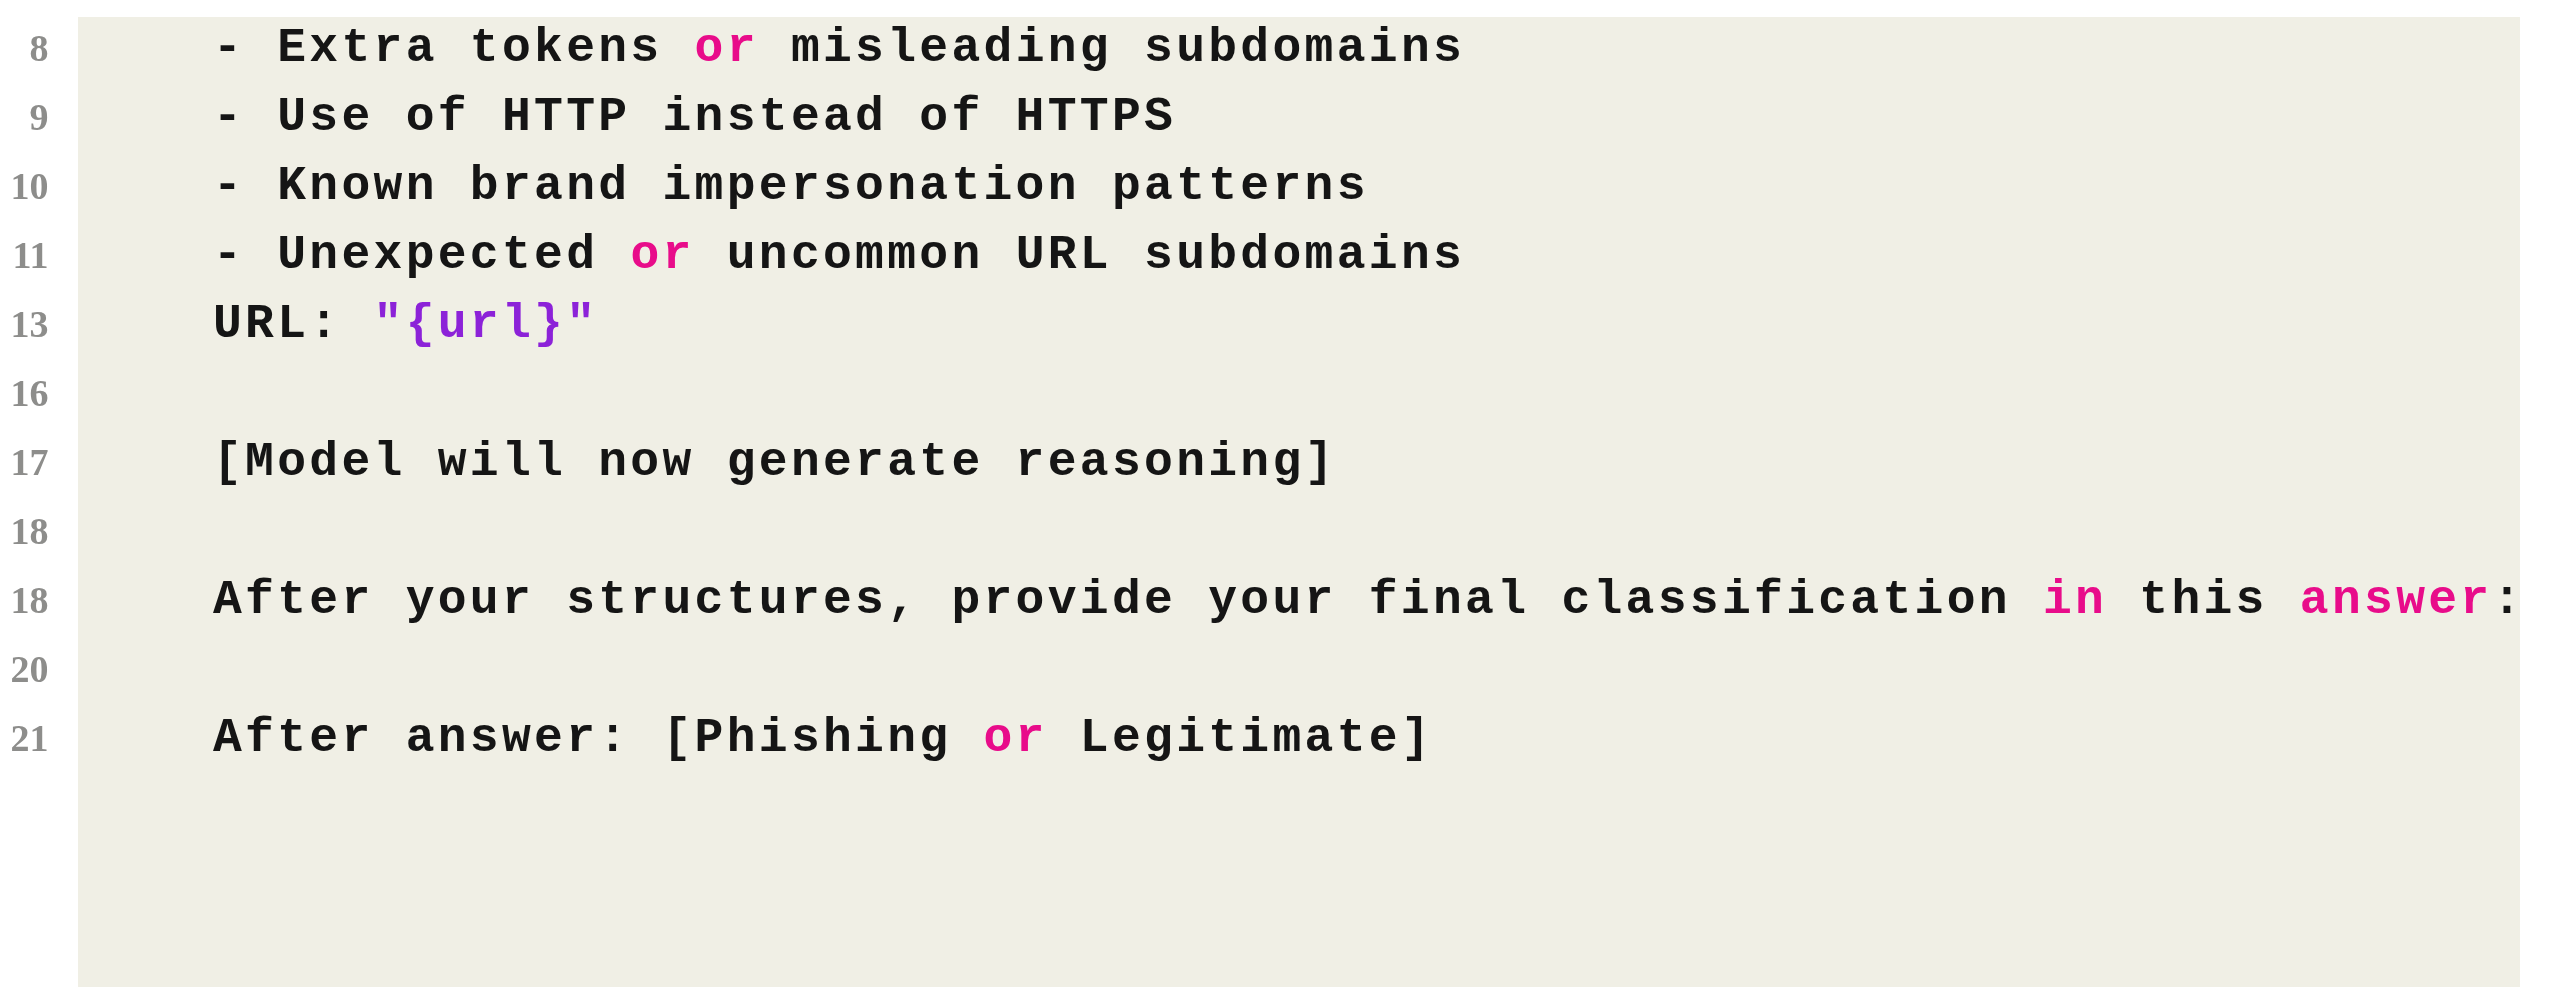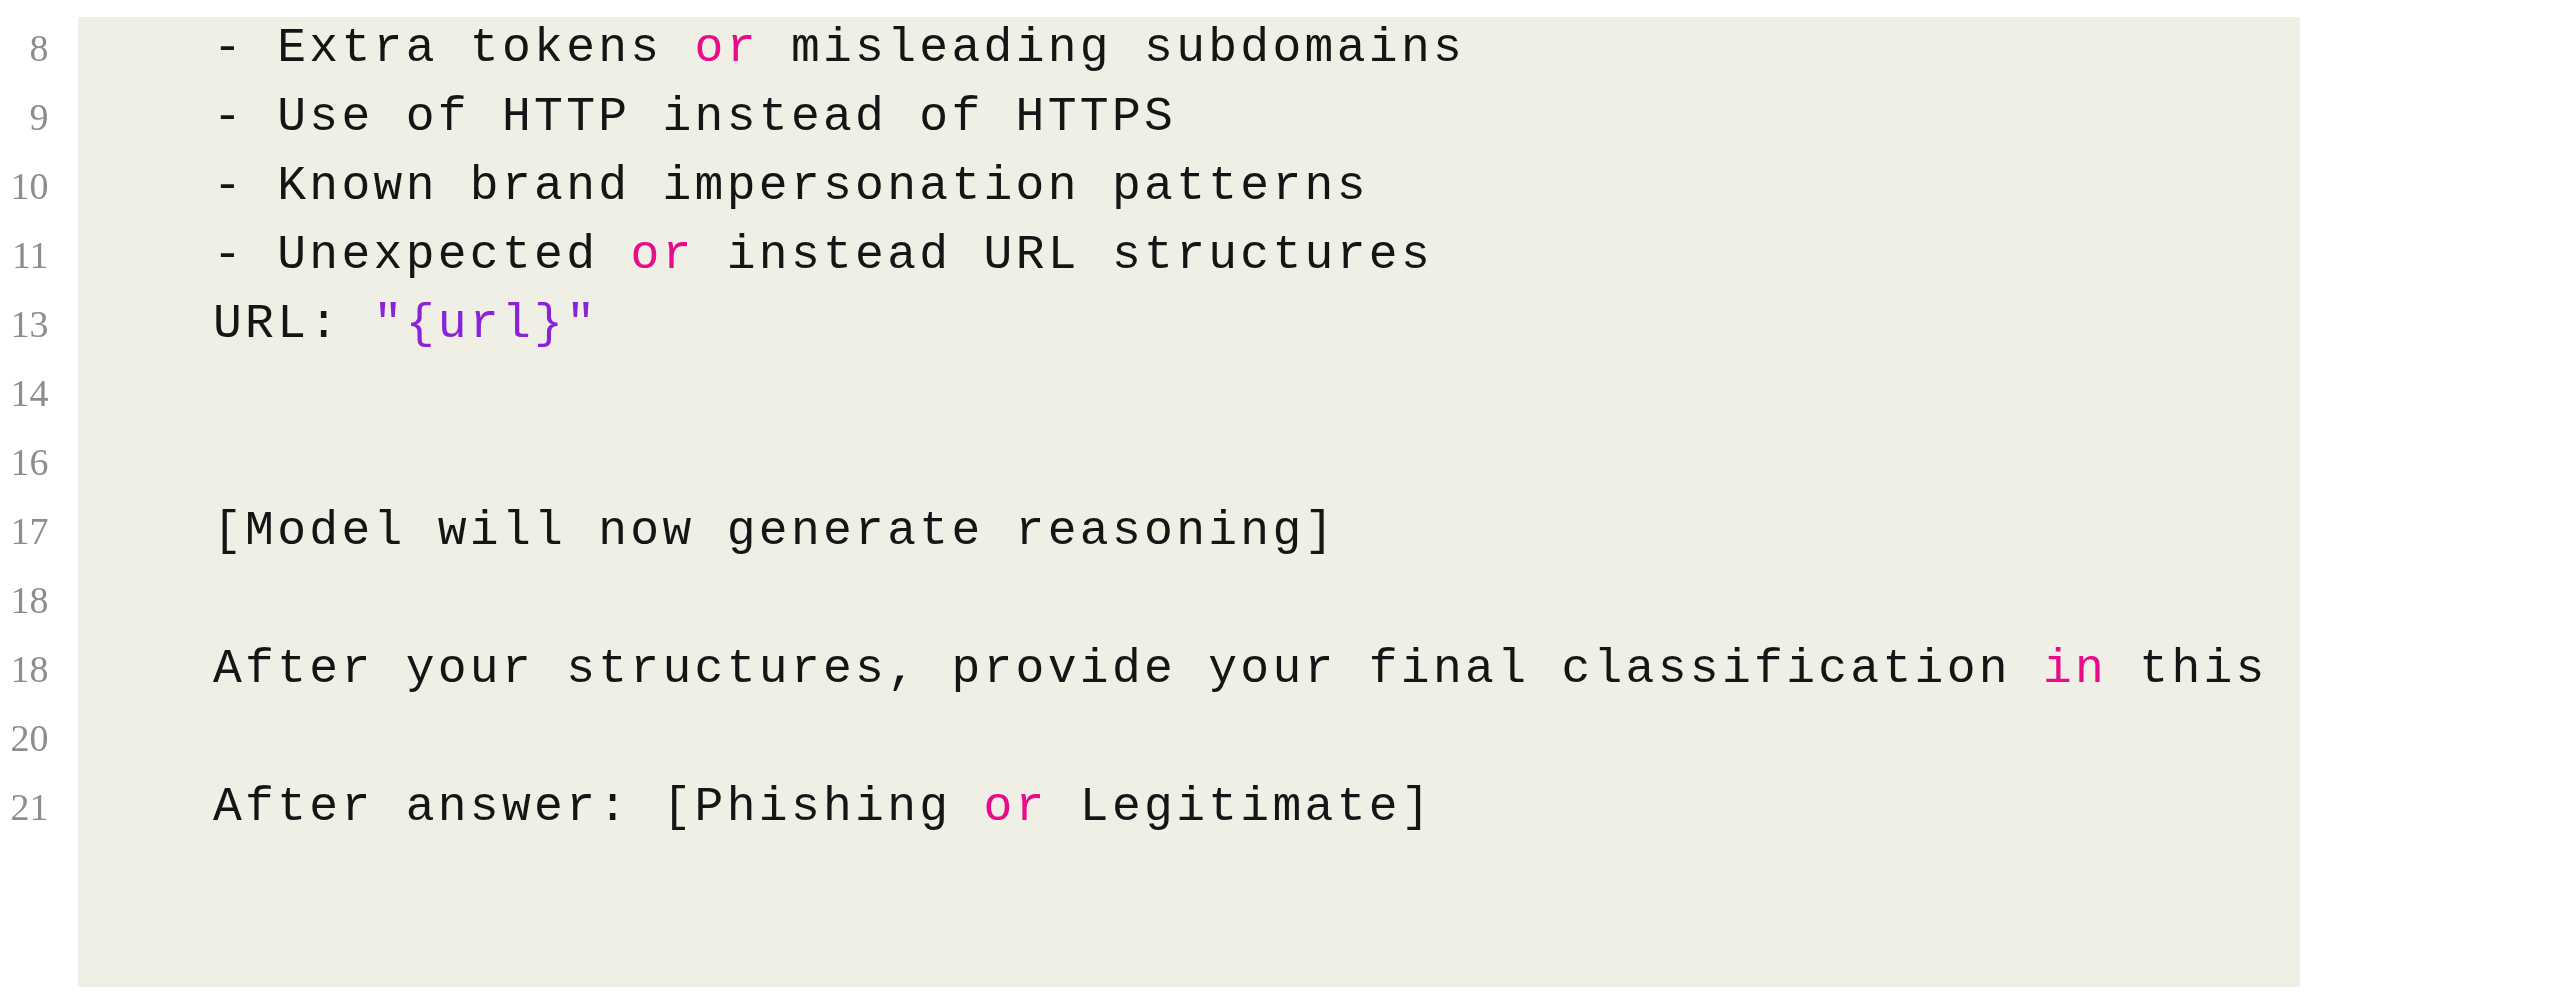--- a/index.html
+++ b/index.html
@@ -2,25 +2,26 @@
 <html style="--page-bg: #ffffff; --block-bg: #f0efe5; --fg: #151515; --kw: #e80c8a; --str: #8c22d8; --ln-color: #8d8d8b;font-size:12px"><head>
 <meta charset="utf-8">
 <style>
   html, body {
     margin: 0;
     padding: 0;
     background: #ffffff;
   }
   #editor {
     position: relative;
-    width: 2300px;
+    width: 2520px;
     height: 1005px;
     background: var(--page-bg, #ffffff);
     overflow: hidden;
     font-family: "Liberation Mono", "DejaVu Sans Mono", monospace;
+    font-weight: bold;
   }
   #code-bg {
     position: absolute;
     left: 78px;
     top: 16.7px;
     width: 2480px;
     height: 970px;
     background: var(--block-bg, #f0efe5);
   }
   #rows {
@@ -58,23 +59,22 @@
 </style>
 </head>
 <body>
 
 <div id="editor">
   <div id="code-bg"></div>
   <div id="rows">
       <div class="row"><span class="ln">8</span><span class="code"><span class="seg-plain">- Extra tokens </span><span class="seg-keyword">or</span><span class="seg-plain"> misleading subdomains</span></span></div>
       <div class="row"><span class="ln">9</span><span class="code"><span class="seg-plain">- Use of HTTP instead of HTTPS</span></span></div>
       <div class="row"><span class="ln">10</span><span class="code"><span class="seg-plain">- Known brand impersonation patterns</span></span></div>
-      <div class="row"><span class="ln">11</span><span class="code"><span class="seg-plain">- Unexpected </span><span class="seg-keyword">or</span><span class="seg-plain"> instead URL structures</span></span></div>
+      <div class="row"><span class="ln">11</span><span class="code"><span class="seg-plain">- Unexpected </span><span class="seg-keyword">or</span><span class="seg-plain"> uncommon URL subdomains</span></span></div>
       <div class="row"><span class="ln">13</span><span class="code"><span class="seg-plain">URL: </span><span class="seg-string">"{url}"</span></span></div>
-      <div class="row"><span class="ln">14</span><span class="code"></span></div>
       <div class="row"><span class="ln">16</span><span class="code"></span></div>
       <div class="row"><span class="ln">17</span><span class="code"><span class="seg-plain">[Model will now generate reasoning]</span></span></div>
       <div class="row"><span class="ln">18</span><span class="code"></span></div>
       <div class="row"><span class="ln">18</span><span class="code"><span class="seg-plain">After your structures, provide your final classification </span><span class="seg-keyword">in</span><span class="seg-plain"> this </span><span class="seg-keyword">answer</span><span class="seg-plain">:</span></span></div>
       <div class="row"><span class="ln">20</span><span class="code"></span></div>
       <div class="row"><span class="ln">21</span><span class="code"><span class="seg-plain">After answer: [Phishing </span><span class="seg-keyword">or</span><span class="seg-plain"> Legitimate]</span></span></div>
     </div>
 </div>
 
 

